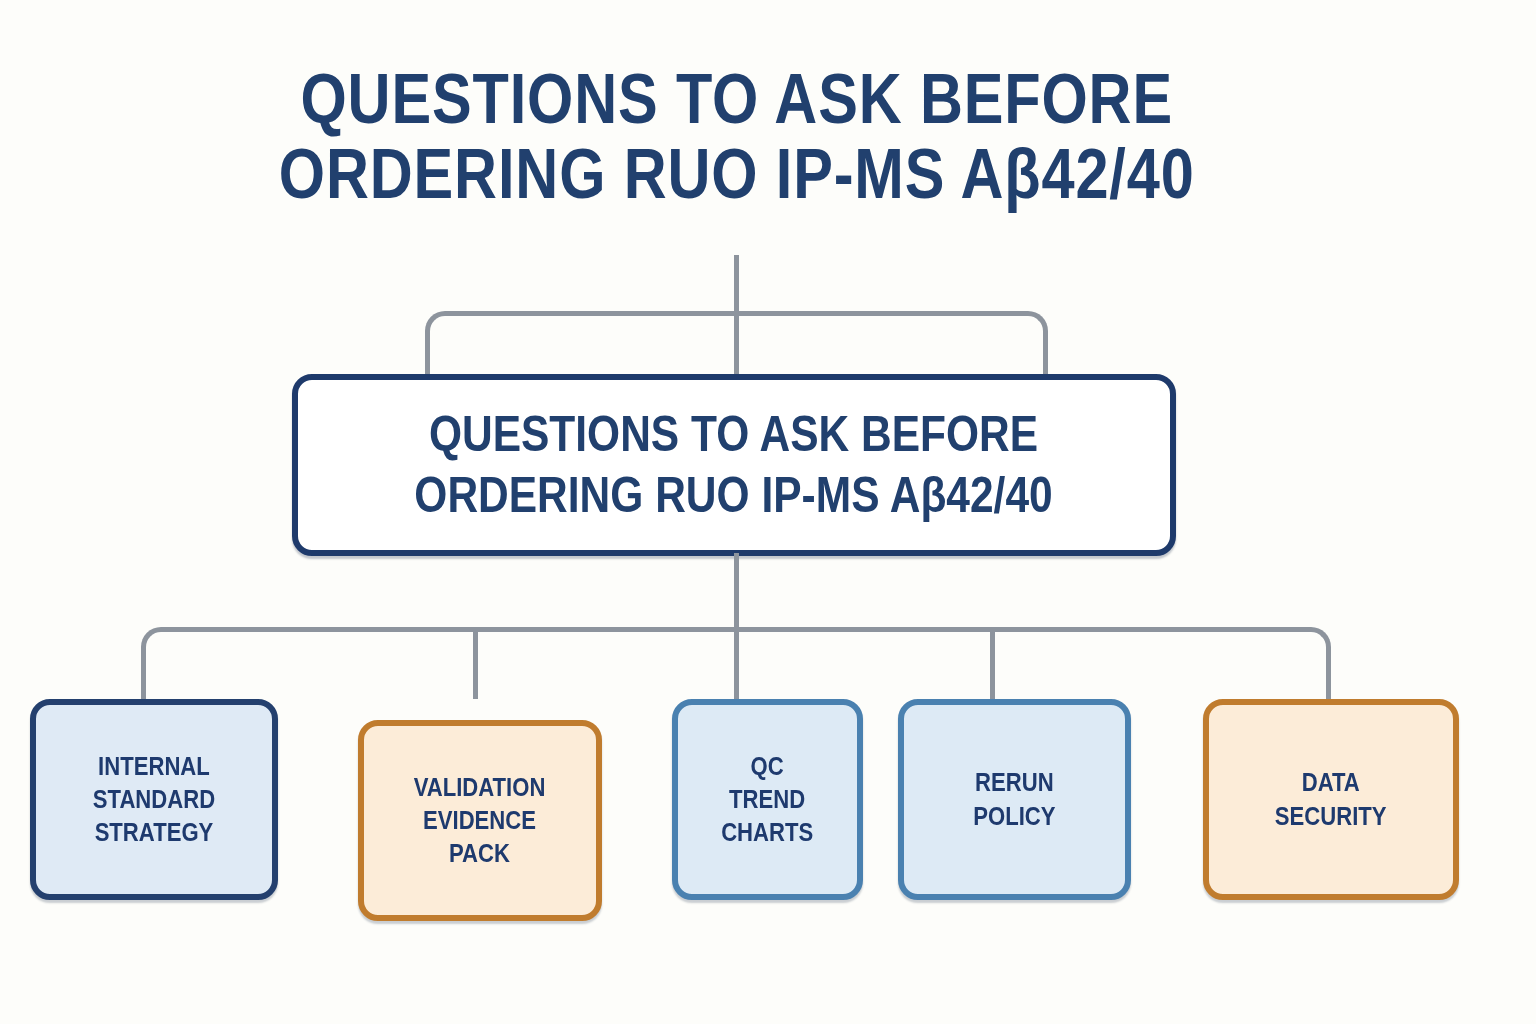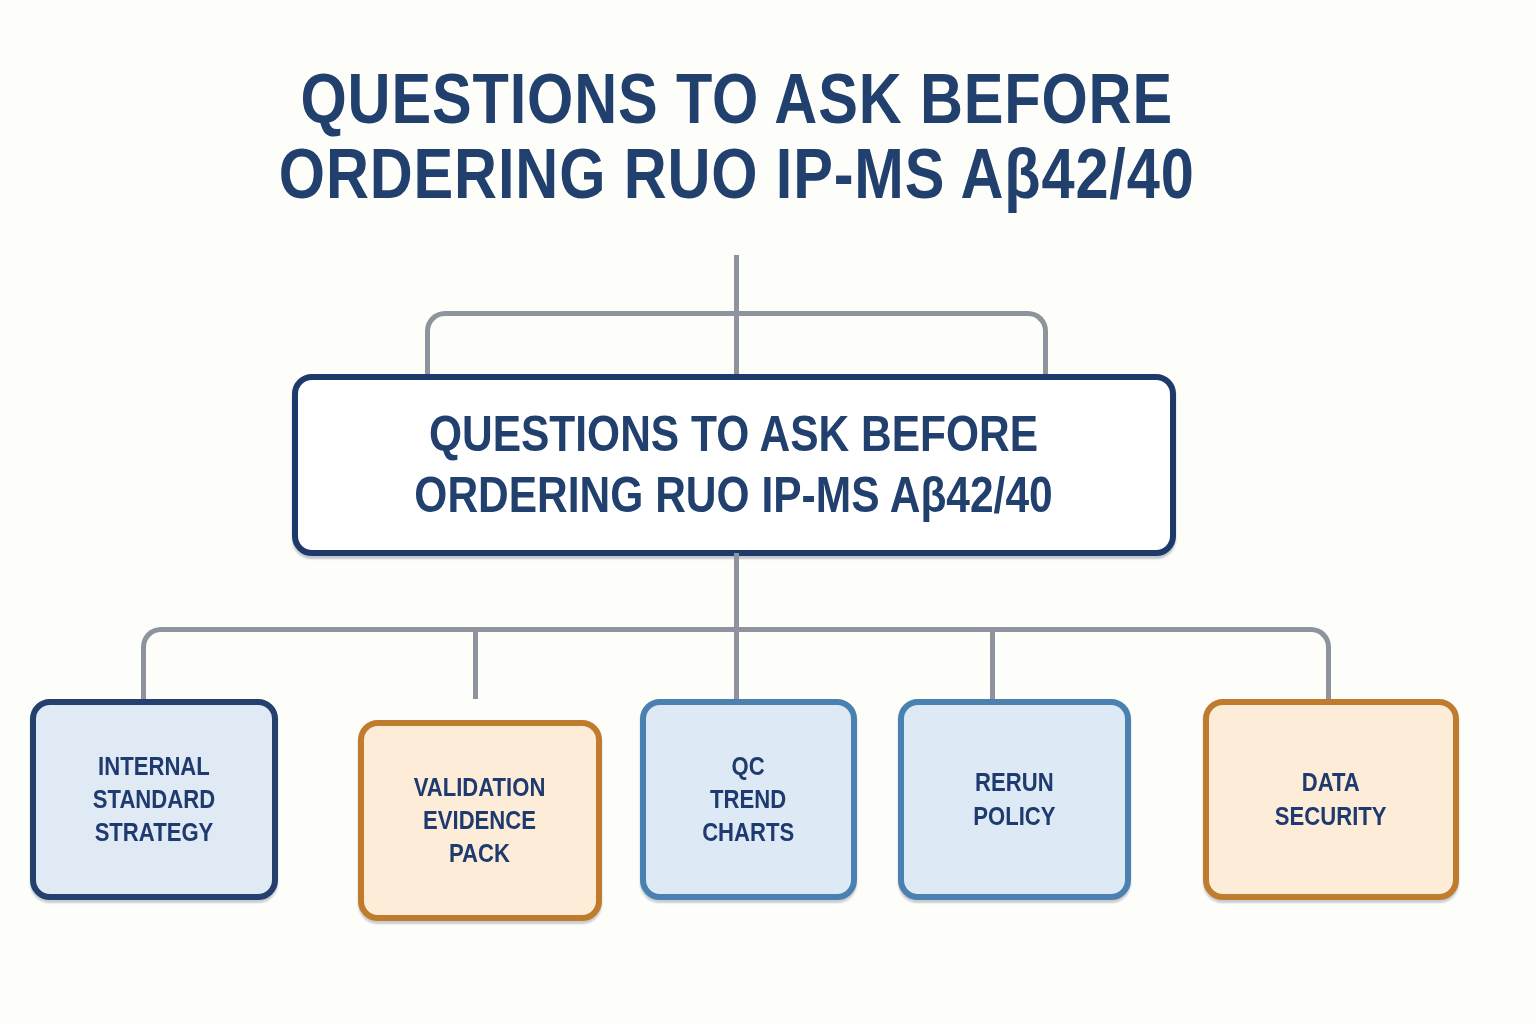--- a/index.html
+++ b/index.html
@@ -80,21 +80,21 @@
     line-height: 1.28;
     color: #1e3a6e;
   }
   .node.navy   { border-color: #24406e; background: #dfeaf5; }
   .node.orange { border-color: #c07c2e; background: #fcecd8; }
   .node.blue   { border-color: #4a81b0; background: #ddeaf5; }
   .node.lift   { } 
 
   .n1 { left: 30px;   width: 248px; }
   .n2 { left: 358px;  width: 244px; margin-top: 21px; }
-  .n3 { left: 640px;  width: 217px; }
+  .n3 { left: 672px;  width: 191px; }
   .n4 { left: 898px;  width: 233px; }
   .n5 { left: 1203px; width: 256px; }
 </style>
 </head>
 <body>
 
 <div class="canvas">
 
   <div class="page-title">
     <span class="cond">QUESTIONS TO ASK BEFORE

